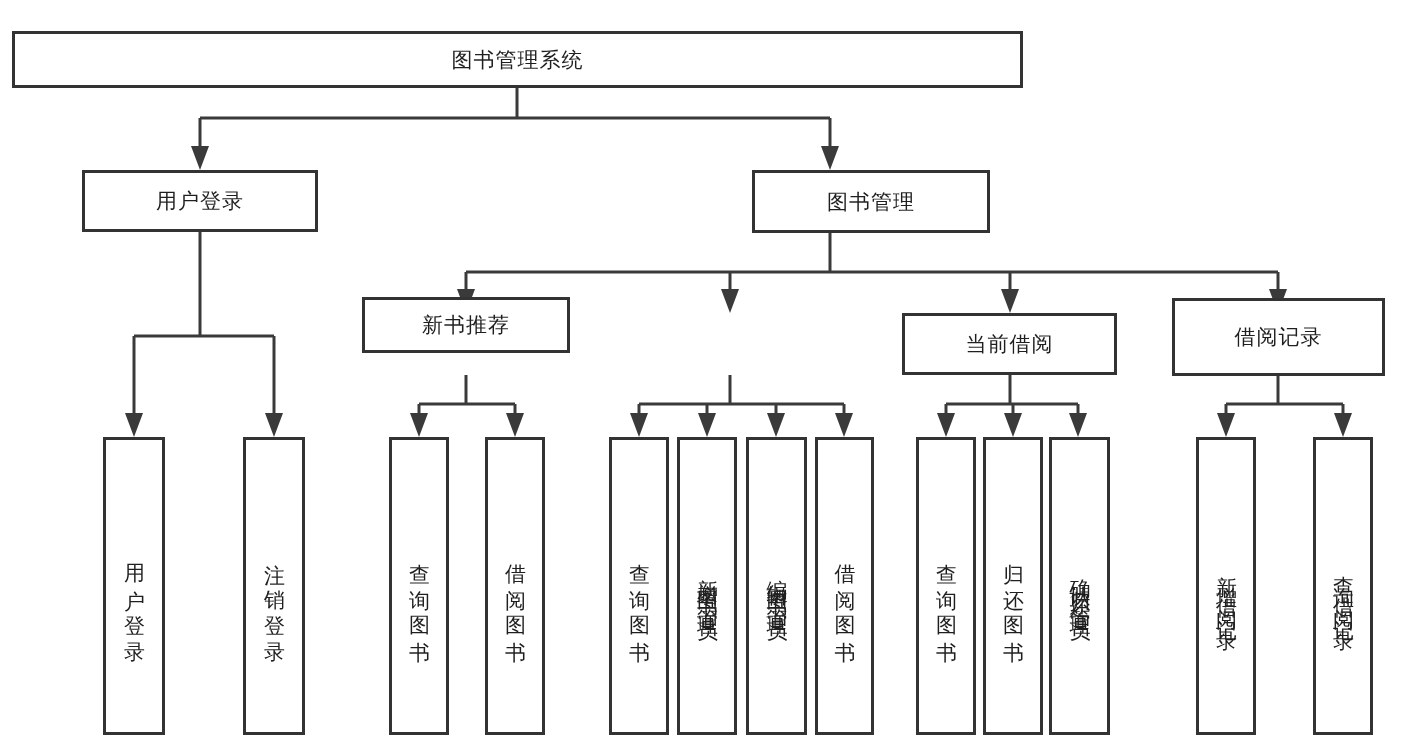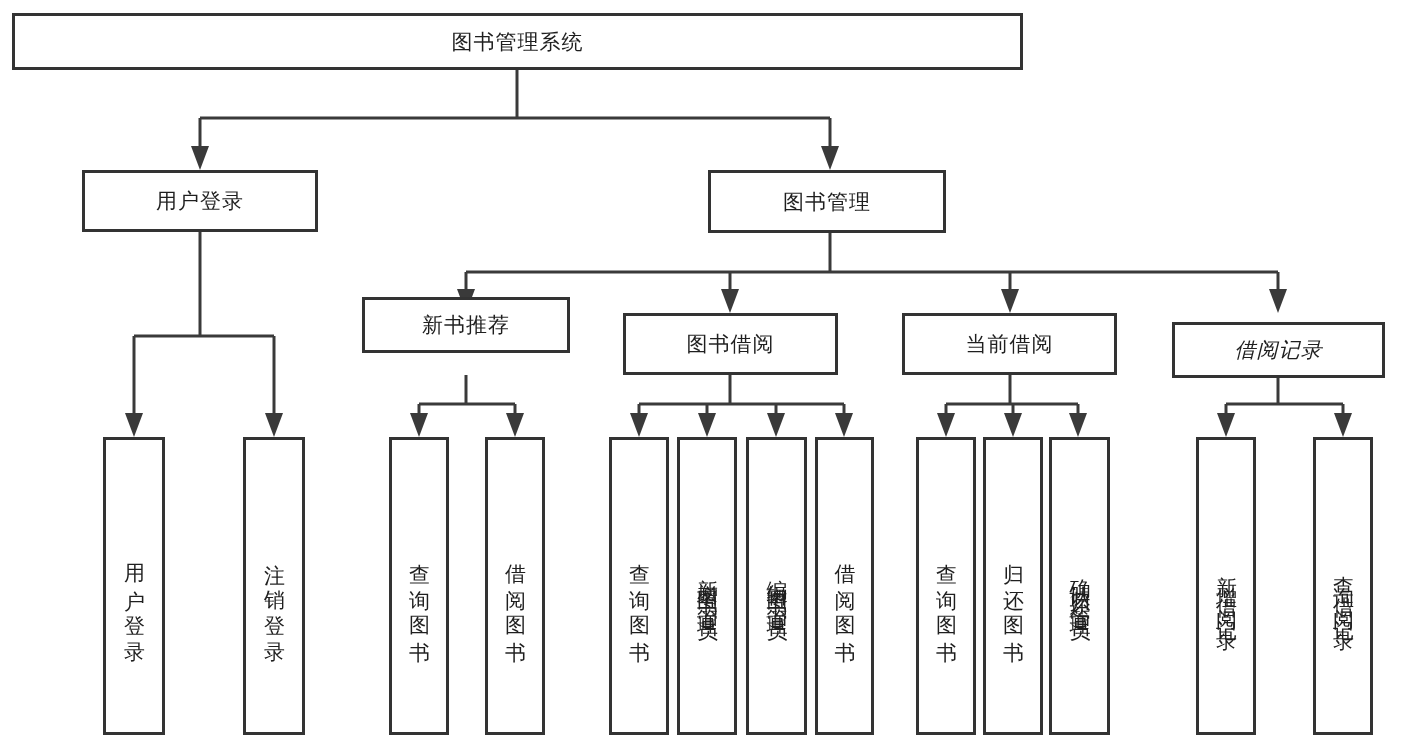--- a/index.html
+++ b/index.html
@@ -131,41 +131,38 @@
       <polygon points="767,413 785,413 776,437"></polygon>
       <polygon points="835,413 853,413 844,437"></polygon>
       <polygon points="937,413 955,413 946,437"></polygon>
       <polygon points="1004,413 1022,413 1013,437"></polygon>
       <polygon points="1069,413 1087,413 1078,437"></polygon>
       <polygon points="1217,413 1235,413 1226,437"></polygon>
       <polygon points="1334,413 1352,413 1343,437"></polygon>
     </g>
   </svg>
 
-  <div class="hbox" style="left:12px; top:13px; width:1011px; height:57px;">
+  <div class="hbox" style="left:12px; top:31px; width:1011px; height:57px;">
     <span>图书管理系统</span>
   </div>
 
   <div class="hbox" style="left:82px; top:170px; width:236px; height:62px;">
     <span>用户登录</span>
   </div>
-  <div class="hbox" style="left:708px; top:170px; width:238px; height:63px;">
+  <div class="hbox" style="left:752px; top:170px; width:238px; height:63px;">
     <span>图书管理</span>
   </div>
 
   <div class="hbox" style="left:362px; top:297px; width:208px; height:56px;">
     <span>新书推荐</span>
   </div>
-  <div class="hbox" style="left:623px; top:313px; width:215px; height:62px;">
-    <span>图书借阅</span>
-  </div>
   <div class="hbox" style="left:902px; top:313px; width:215px; height:62px;align-items:center;">
     <span>当前借阅</span>
   </div>
-  <div class="hbox" style="left:1172px; top:322px; width:213px; height:56px;font-style:italic;">
+  <div class="hbox" style="left:1172px; top:298px; width:213px; height:78px;">
     <span>借阅记录</span>
   </div>
 
   <div class="leaf sp4" style="left:103px;">
     <span>用户登录</span>
   </div>
   <div class="leaf sp4" style="left:243px;">
     <span>注销登录</span>
   </div>
   <div class="leaf sp4" style="left:389px; width:60px;">

